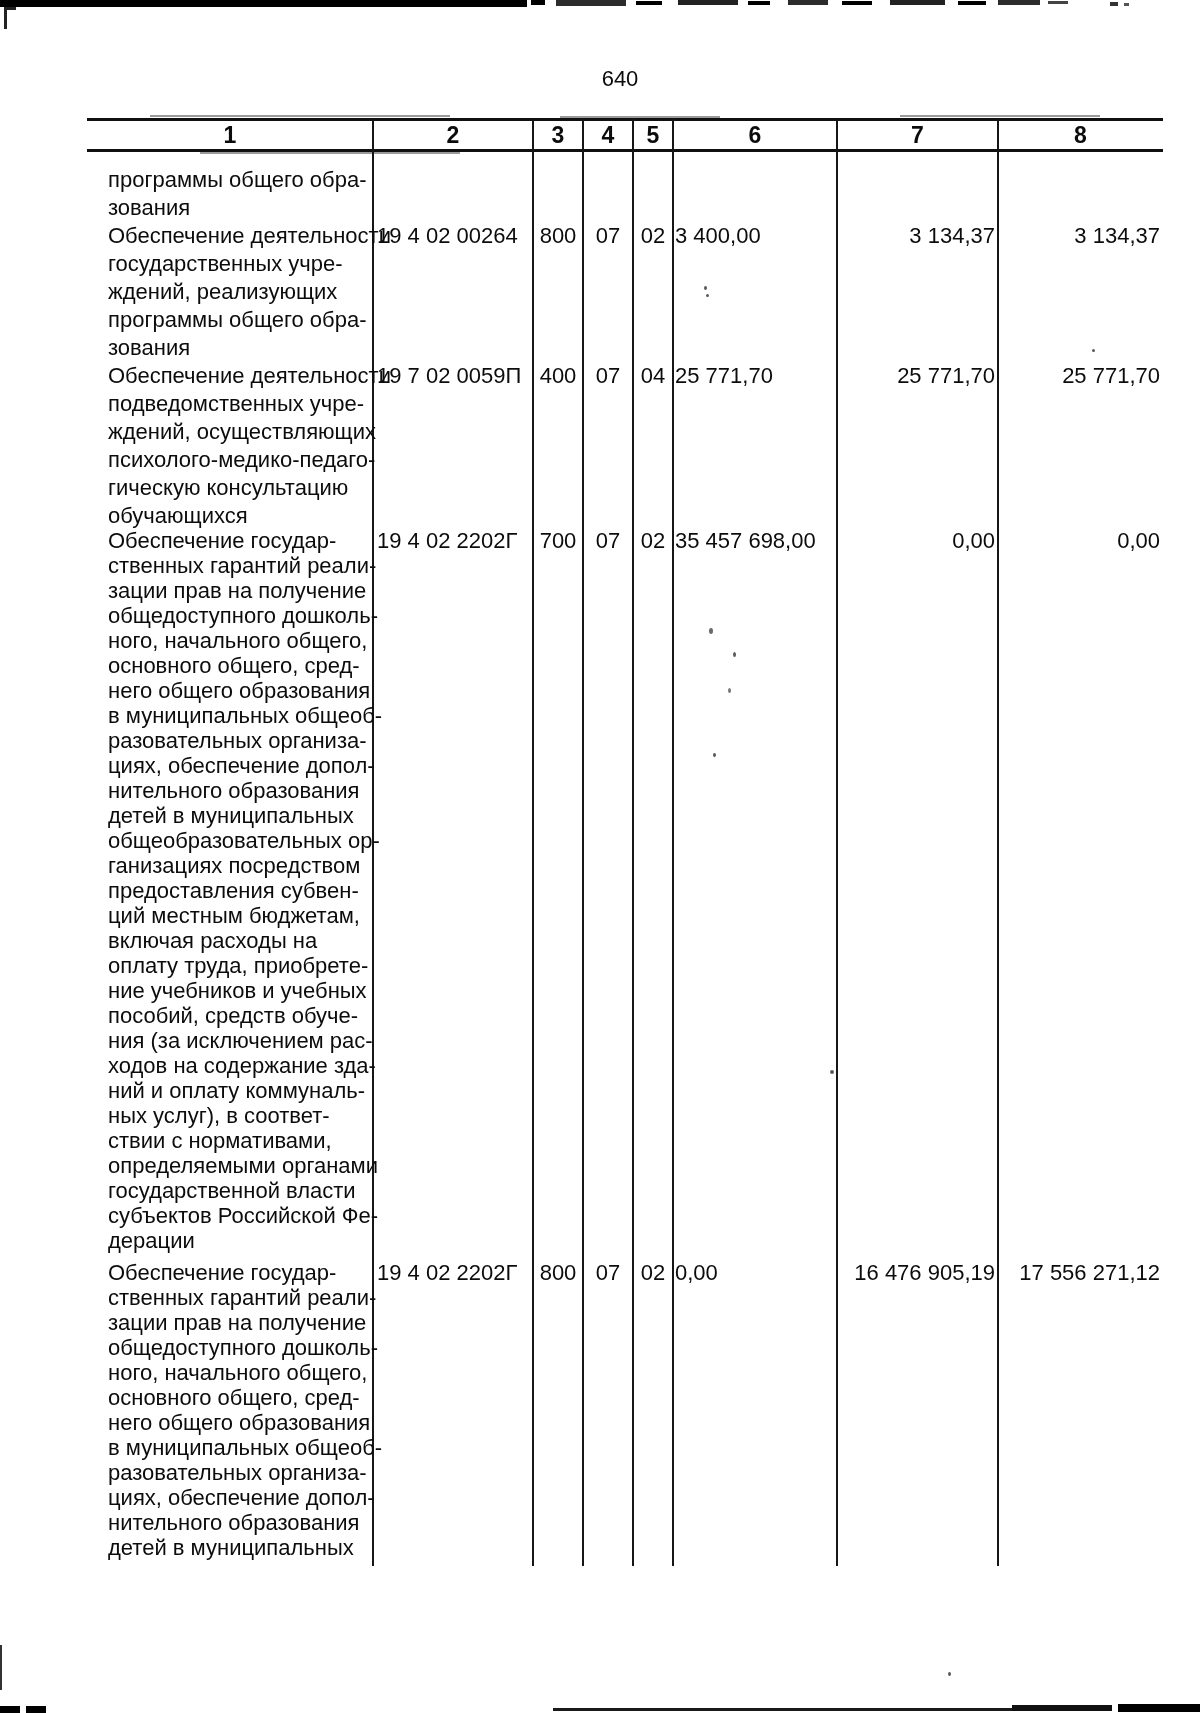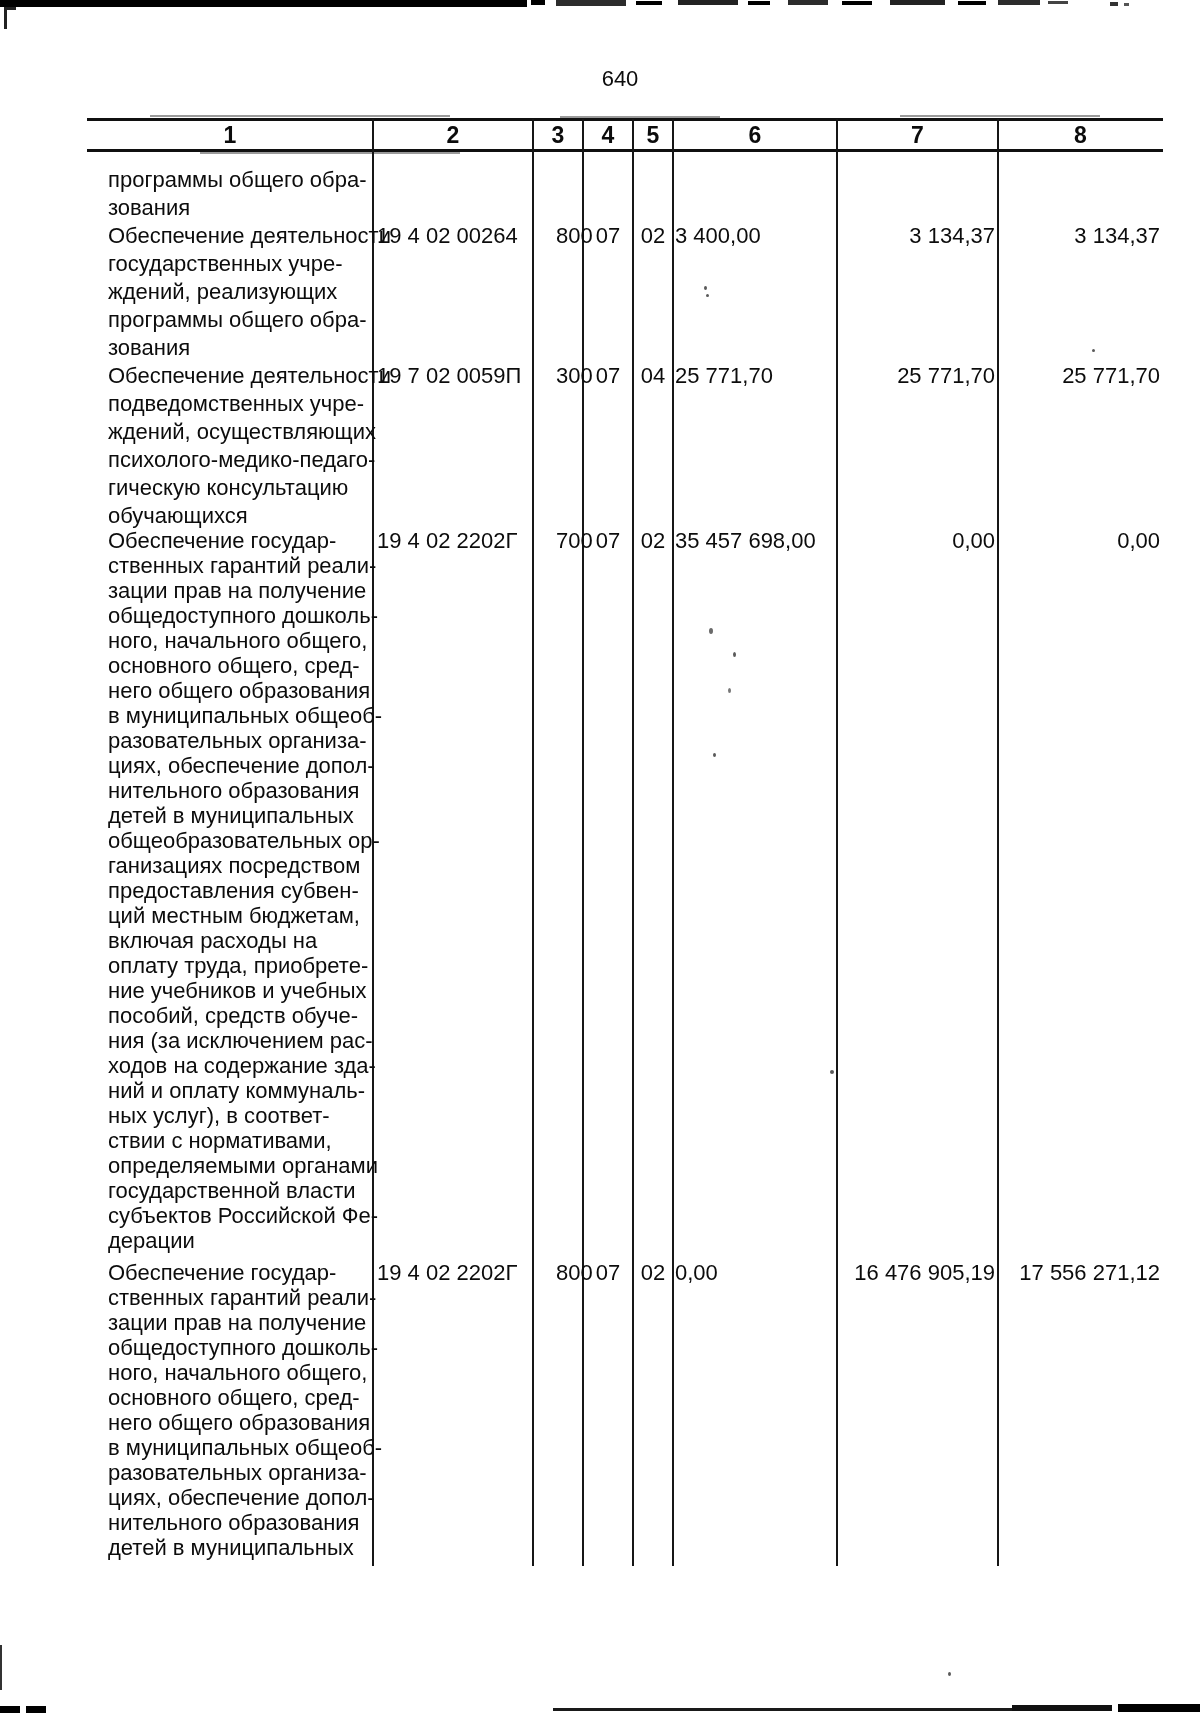--- a/index.html
+++ b/index.html
@@ -35,21 +35,21 @@
   
   .row{position:absolute;left:0;width:1200px;font-size:22px;}
   .row-0{top:166px;line-height:28px;}
   .row-1{top:222px;line-height:28px;}
   .row-2{top:362px;line-height:28px;}
   .row-3{top:528px;line-height:25px;}
   .row-4{top:1260px;line-height:25px;}
   .cell{position:absolute;top:0;white-space:pre;}
   .cell.name{left:108px;width:290px;text-align:left;}
   .cell.code{left:377px;width:152px;text-align:left;}
-  .cell.c3{left:534px;width:48px;padding-left:22px;}
+  .cell.c3{left:534px;width:48px;text-align:center;}
   .cell.c4{left:584px;width:48px;text-align:center;}
   .cell.c5{left:634px;width:38px;text-align:center;}
   .cell.c6{left:675px;width:158px;text-align:left;}
   .cell.c7{left:839px;width:156px;text-align:right;}
   .cell.c8{left:1000px;width:160px;text-align:right;}
   
   .a{position:absolute;background:#000;}
   .speck{position:absolute;background:#5a5a5a;border-radius:50%;}
 </style>
 </head>
@@ -111,21 +111,21 @@
   </div>
 
   <div class="row row-2">
     <div class="cell name">Обеспечение деятельности
 подведомственных учре-
 ждений, осуществляющих
 психолого-медико-педаго-
 гическую консультацию
 обучающихся</div>
     <div class="cell code">19 7 02 0059П</div>
-    <div class="cell c3">300</div>
+    <div class="cell c3">400</div>
     <div class="cell c4">07</div>
     <div class="cell c5">04</div>
     <div class="cell c6">25 771,70</div>
     <div class="cell c7">25 771,70</div>
     <div class="cell c8">25 771,70</div>
   </div>
 
   <div class="row row-3">
     <div class="cell name">Обеспечение государ-
 ственных гарантий реали-

